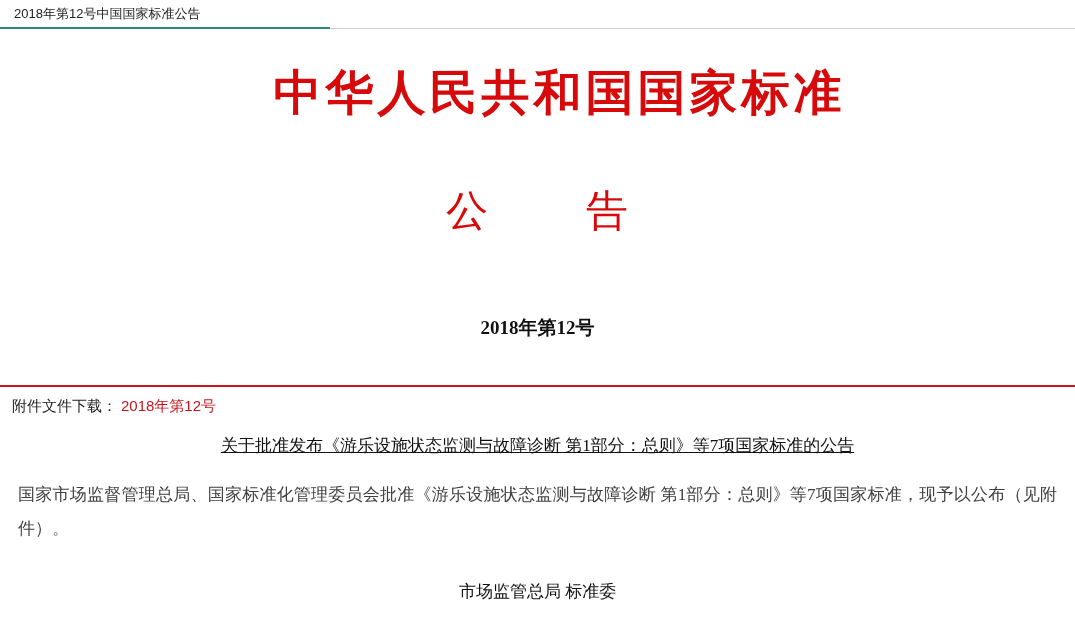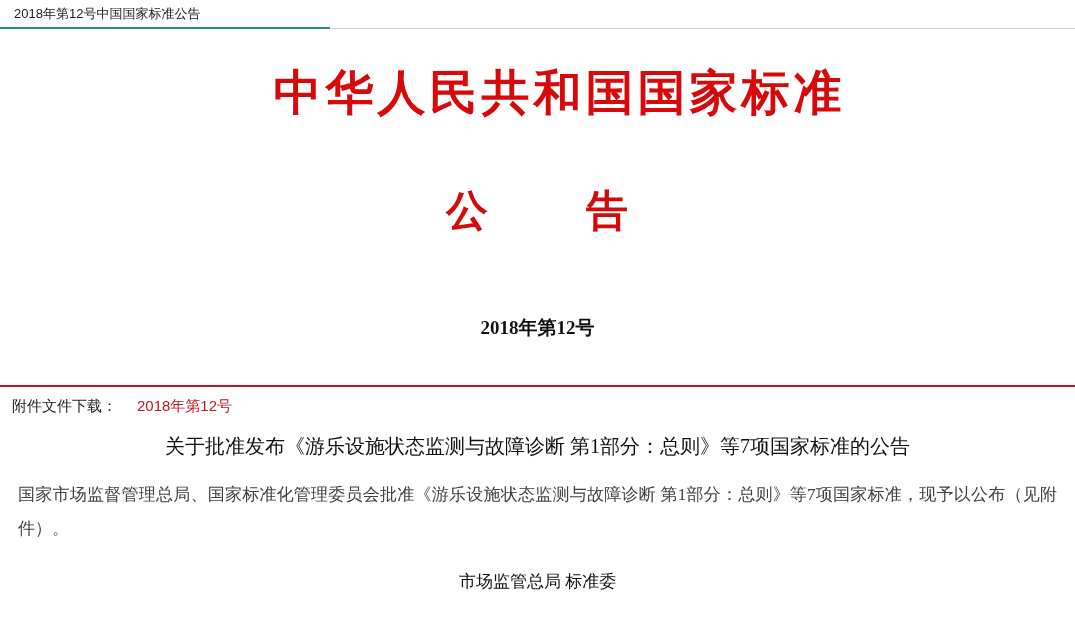--- a/index.html
+++ b/index.html
@@ -58,21 +58,21 @@
     font-weight: bold;
     letter-spacing: 4px;
     margin-top: 32px;
     font-family: "Liberation Serif", "DejaVu Serif", serif;
     padding-left: 44px;
   }
   .sub-title {
     text-align: center;
     color: #d60a0a;
     font-size: 42px;
-    font-weight: bold;
+    font-weight: normal;
     letter-spacing: 28px;
     margin-top: 58px;
     font-family: "Liberation Serif", "DejaVu Serif", serif;
     margin-left: 27px;
   }
   .issue-no {
     text-align: center;
     font-size: 19px;
     font-weight: bold;
     color: #111;
@@ -90,54 +90,55 @@
 
   
   .attach-row {
     margin-top: 10px;
     padding-left: 12px;
     font-family: "Liberation Sans", "DejaVu Sans", sans-serif;
     font-size: 15px;
     color: #222;
     display: flex;
     align-items: baseline;
-    gap: 20px;
+    gap: 4px;
   }
   .attach-link {
     color: #c4161c;
     text-decoration: none;
     cursor: pointer;
     font-family: "Liberation Sans", "DejaVu Sans", sans-serif;
     font-size: 15px;
   }
 
   
   .content {
     padding: 0 18px;
   }
   .doc-title {
     text-align: center;
-    font-size: 20px;
+    font-size: 17px;
     color: #111;
     margin-top: 16px;
     line-height: 28px;
+    text-decoration: underline;
   }
   .doc-para {
     font-size: 17px;
     color: #404040;
     margin-top: 18px;
     line-height: 34px;
     text-align: justify;
     text-indent: 0;
   }
   .doc-signature {
     text-align: center;
     font-size: 17px;
     color: #111;
-    margin-top: 24px;
+    margin-top: 34px;
   }
   .doc-date {
     text-align: center;
     font-size: 17px;
     color: #111;
     margin-top: 24px;
   }
 </style>
 </head>
 <body>

